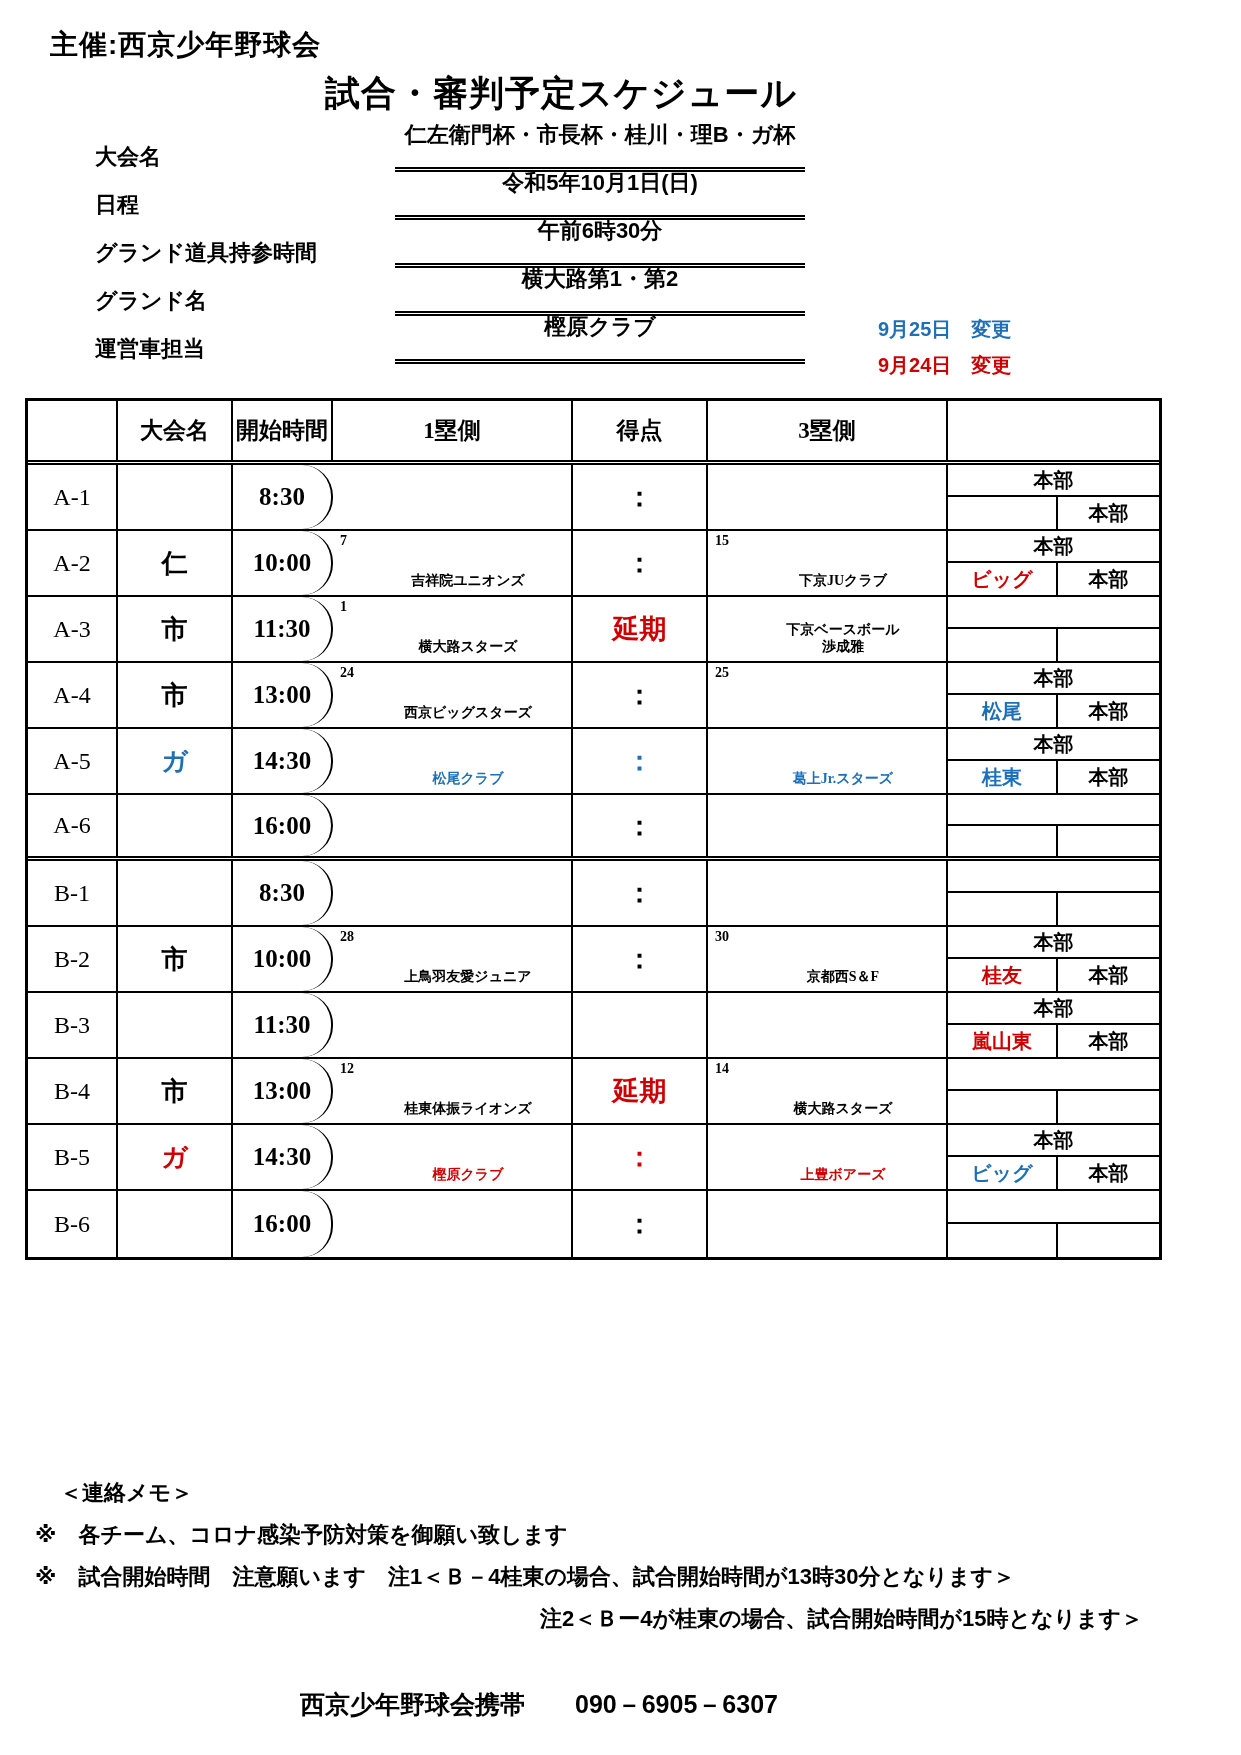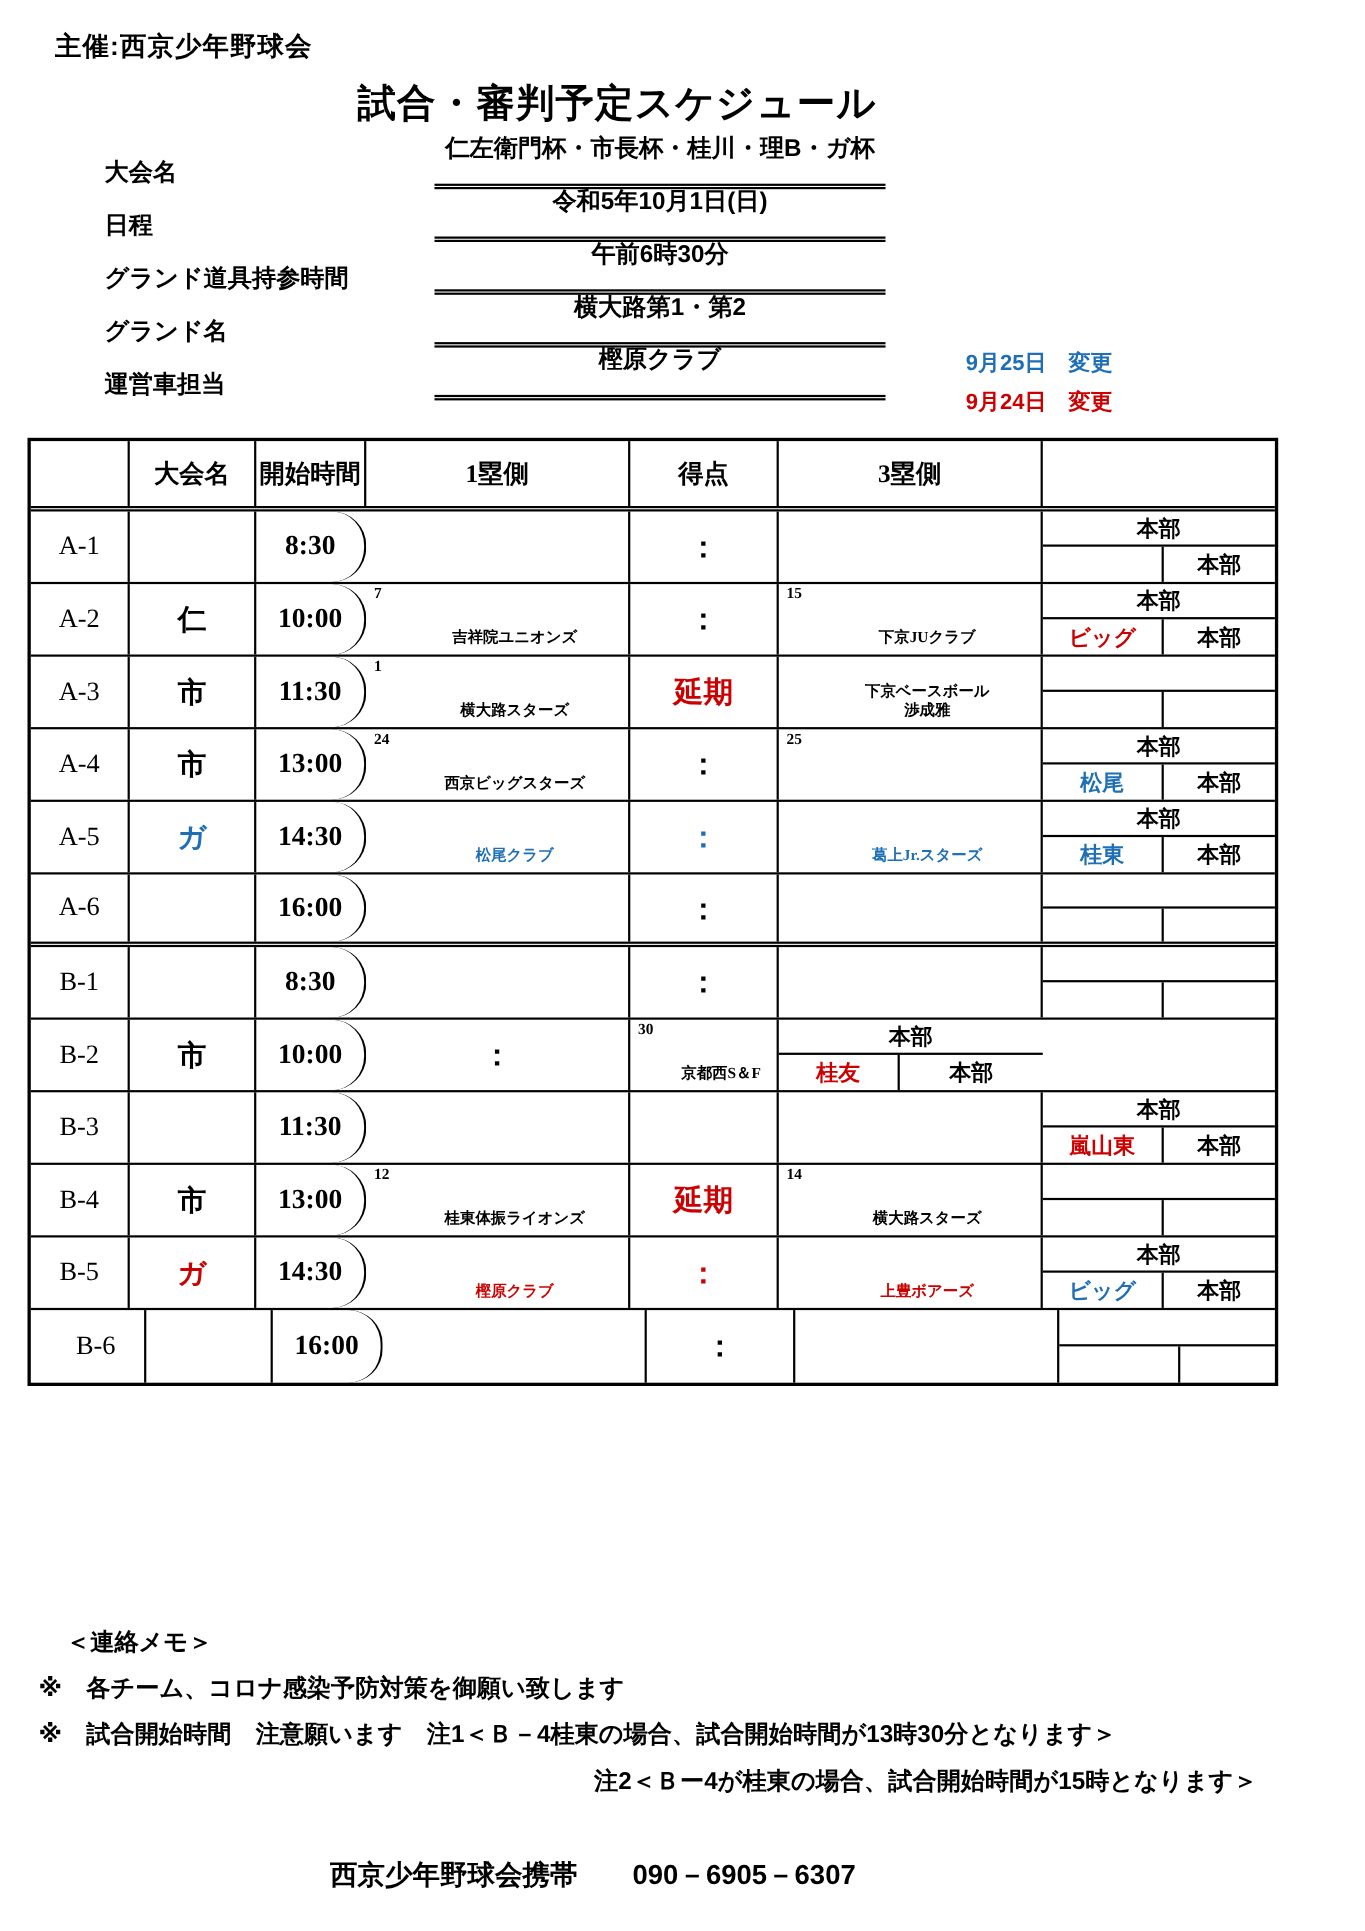--- a/index.html
+++ b/index.html
@@ -11,21 +11,21 @@
     color: #000;
     overflow: hidden;
   }
   .c-black { color: #000; }
   .c-red   { color: var(--c-red, #cc0000); }
   .c-blue  { color: var(--c-blue, #1e6fb5); }
 
   .organizer {
     position: absolute; top: 26px; left: 50px;
     font-family: "Liberation Sans", "DejaVu Sans", sans-serif;
-    font-size: 24px; font-weight: bold; letter-spacing: 1px;
+    font-size: 28px; font-weight: bold; letter-spacing: 1px;
   }
   .doc-title {
     position: absolute; top: 70px; left: 325px;
     font-family: "Liberation Sans", "DejaVu Sans", sans-serif;
     font-size: 35px; font-weight: bold; letter-spacing: 1px;
   }
 
   .info-section { position: absolute; top: 138px; left: 0; width: 1241px; }
   .info-row { display: flex; align-items: flex-end; height: 34px; margin-bottom: 14px; }
   .info-label {
@@ -51,21 +51,21 @@
     position: absolute; top: 398px; left: 25px;
     width: 1137px; border: 3px solid #000; background: #fff;
   }
   .thead, .trow {
     display: grid;
     grid-template-columns: 90px 115px 100px 240px 135px 240px 1fr;
   }
   .thead { height: 64px; border-bottom: 5px double #000; }
   .trow { height: 66px; border-bottom: 2px solid #000; }
   .trow.sec-end { border-bottom: 5px double #000; }
-  .trow.last { border-bottom: none; padding-left: 15px; }
+  .trow.last { border-bottom: none; }
 
   .cell { border-right: 2px solid #000; display: flex; align-items: center; justify-content: center; }
   .th {
     font-family: "Liberation Serif", "DejaVu Serif", serif;
     font-size: 23px; font-weight: bold;
   }
   .col-ump { border-right: none; display: grid; grid-template-columns: 110px 1fr; grid-template-rows: 1fr 1fr; }
   .ump-top { grid-column: 1 / 3; border-bottom: 2px solid #000;
     display: flex; align-items: center; justify-content: center;
     font-family: "Liberation Sans", "DejaVu Sans", sans-serif;
@@ -278,20 +278,24 @@
     <div class="col-ump">
       <div class="ump-top"></div>
       <div class="ump-bl c-black"></div>
       <div class="ump-br"></div>
     </div>
   </div>
       <div class="trow">
     <div class="cell col-id">B-2</div>
     <div class="cell col-tour c-black">市</div>
     <div class="cell col-time">10:00</div>
+    <div class="cell team-cell">
+      <span class="team-no">28</span>
+      <span class="team-name c-black">上鳥羽友愛ジュニア</span>
+    </div>
     <div class="cell col-score c-black">：</div>
     <div class="cell team-cell">
       <span class="team-no">30</span>
       <span class="team-name c-black">京都西S＆F</span>
     </div>
     <div class="col-ump">
       <div class="ump-top">本部</div>
       <div class="ump-bl c-red">桂友</div>
       <div class="ump-br">本部</div>
     </div>

